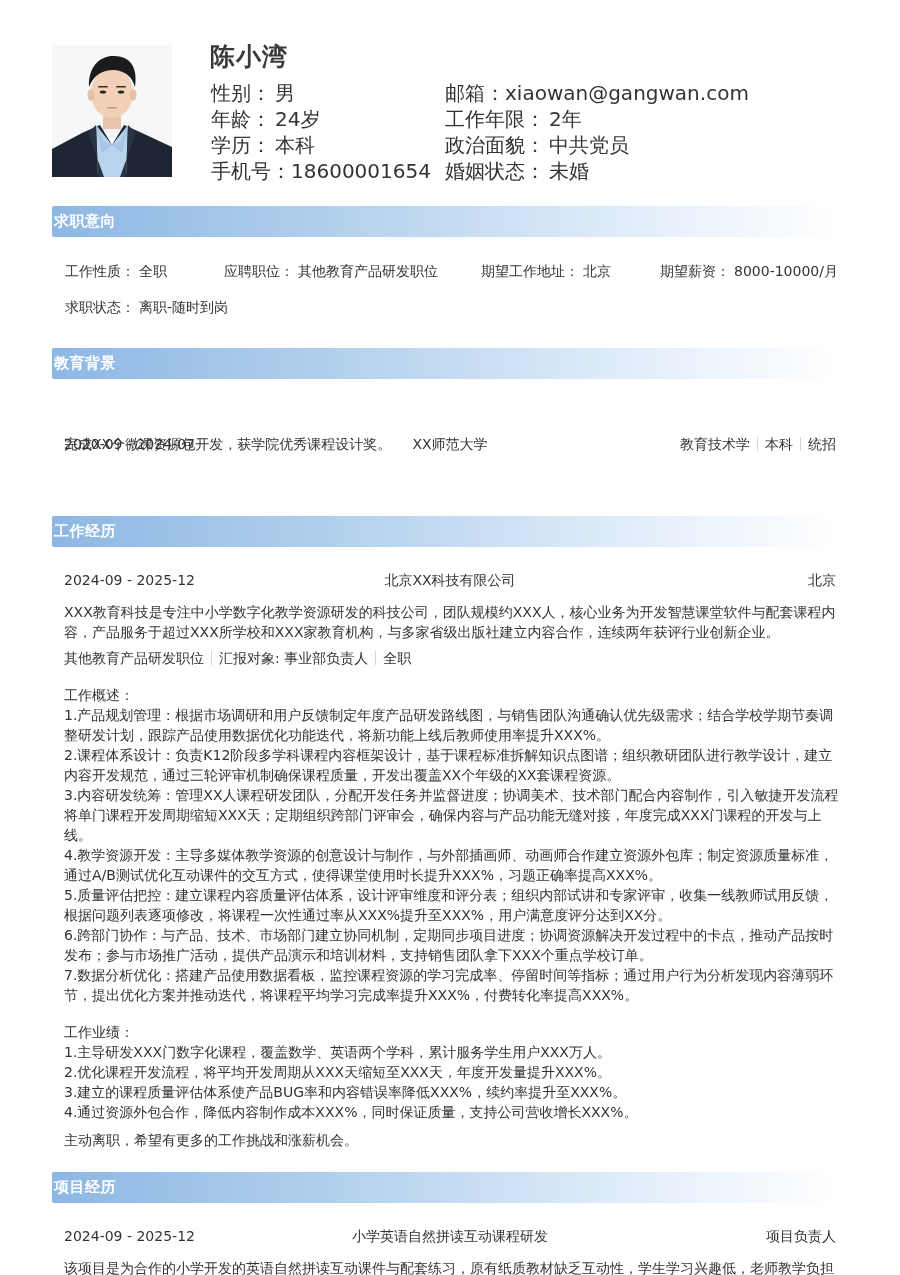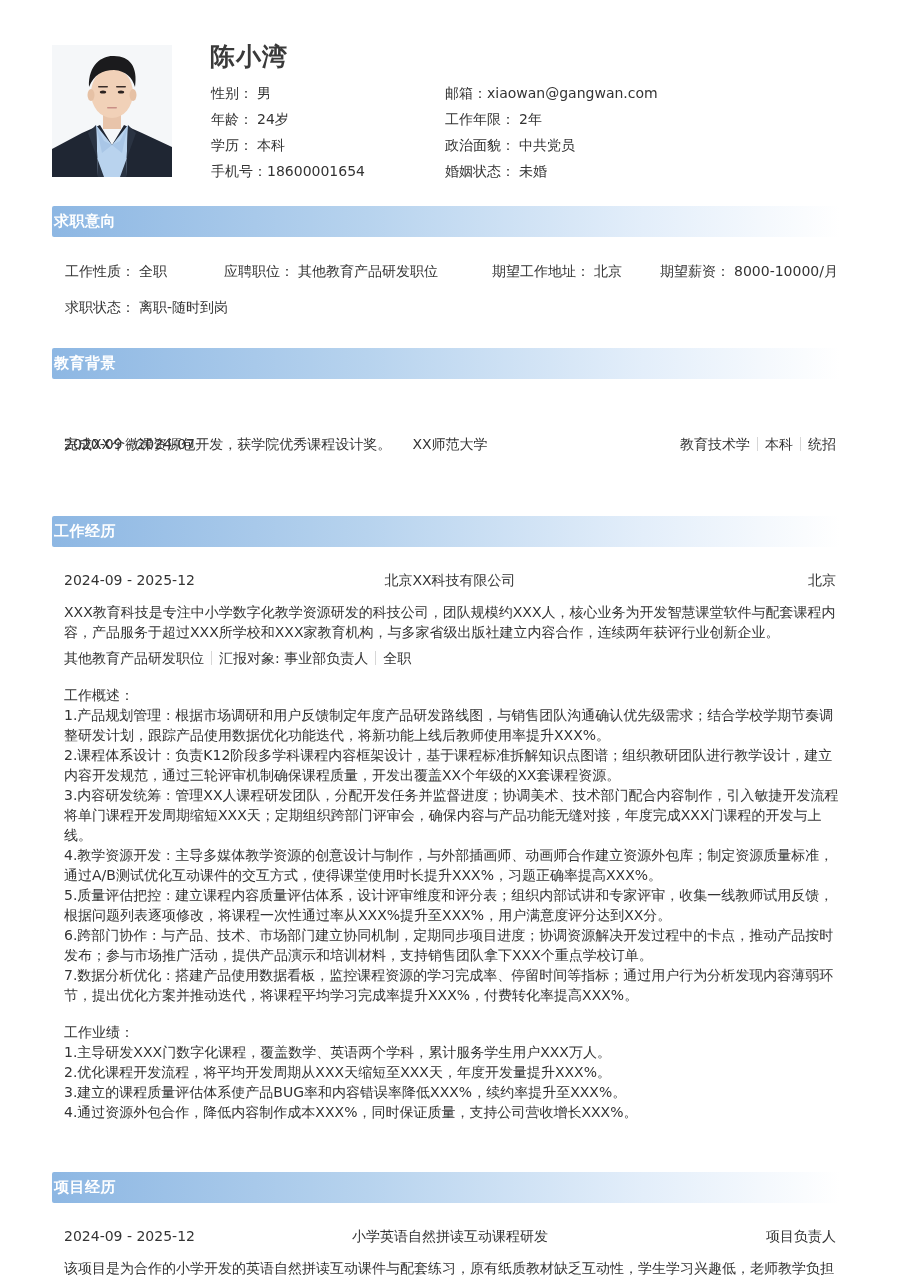--- a/index.html
+++ b/index.html
@@ -41,21 +41,21 @@
     }
     .info-col {
       position: absolute;
       top: 84px;
     }
     .info-col.left { left: 211px; }
     .info-col.right { left: 445px; }
     .info-row {
       height: 26px;
       line-height: 18px;
-      font-size: 14px;
+      font-size: 20px;
       color: #333;
       white-space: nowrap;
     }
     .info-row .k { }
     .info-row .v { margin-left: 4px; }
 
     
     .section-header {
       position: absolute;
       left: 52px;
@@ -194,21 +194,21 @@
     <span class="title">求职意向</span>
   </div>
 
   <div class="intent-row" style="top:263px; width:780px; height:20px;">
     <div class="intent-item" style="left:0;">
       <span>工作性质：</span><span class="v">全职</span>
     </div>
     <div class="intent-item" style="left:159px;">
       <span>应聘职位：</span><span class="v">其他教育产品研发职位</span>
     </div>
-    <div class="intent-item" style="left:427px;">
+    <div class="intent-item" style="left:416px;">
       <span>期望工作地址：</span><span class="v">北京</span>
     </div>
     <div class="intent-item" style="left:595px;">
       <span>期望薪资：</span><span class="v">8000-10000/月</span>
     </div>
   </div>
   <div class="intent-row" style="top:299px; width:780px; height:20px;">
     <div class="intent-item" style="left:0;">
       <span>求职状态：</span><span class="v">离职-随时到岗</span>
     </div>
@@ -269,20 +269,23 @@
   </div>
 
   <div class="para" style="top:1022px;">
     <p>工作业绩：</p>
     <p>1.主导研发XXX门数字化课程，覆盖数学、英语两个学科，累计服务学生用户XXX万人。</p>
     <p>2.优化课程开发流程，将平均开发周期从XXX天缩短至XXX天，年度开发量提升XXX%。</p>
     <p>3.建立的课程质量评估体系使产品BUG率和内容错误率降低XXX%，续约率提升至XXX%。</p>
     <p>4.通过资源外包合作，降低内容制作成本XXX%，同时保证质量，支持公司营收增长XXX%。</p>
   </div>
 
+  <div class="para" style="top:1130px;">
+    <p>主动离职，希望有更多的工作挑战和涨薪机会。</p>
+  </div>
 
   <div class="section-header" style="top:1172px;">
     <span class="title">项目经历</span>
   </div>
 
   <div class="row-line" style="top:1228px;">
     <span class="l">2024-09 - 2025-12</span>
     <span class="c">小学英语自然拼读互动课程研发</span>
     <span class="r">项目负责人</span>
   </div>

